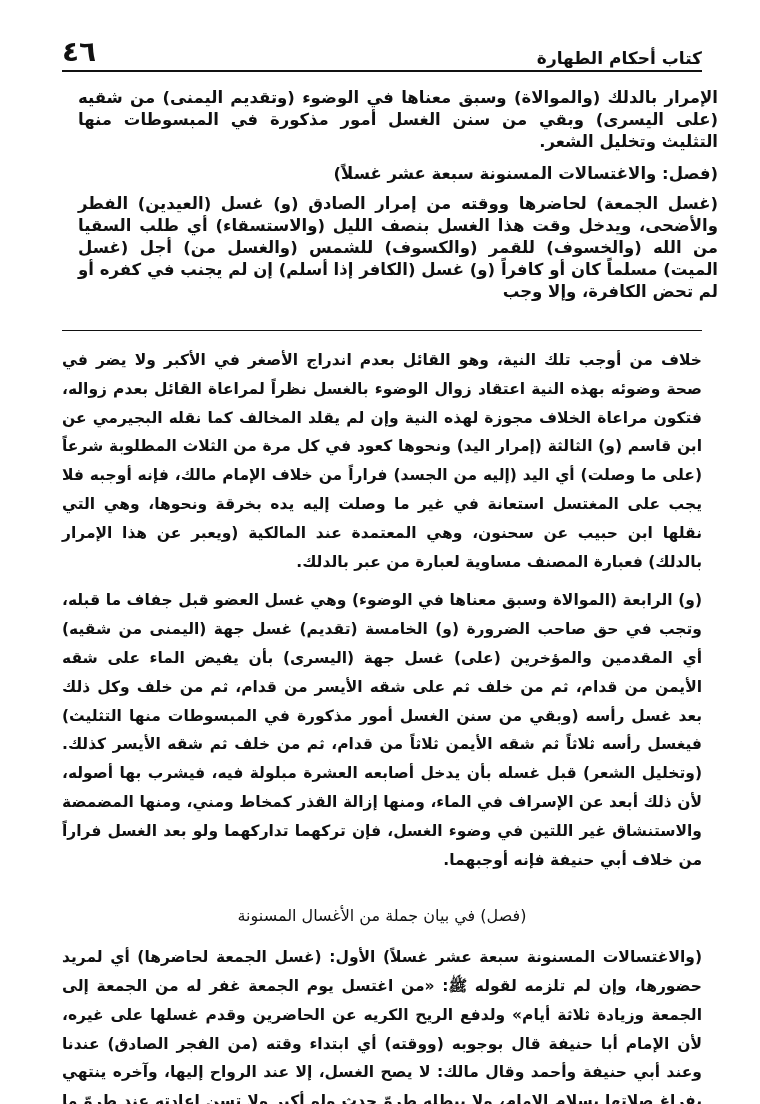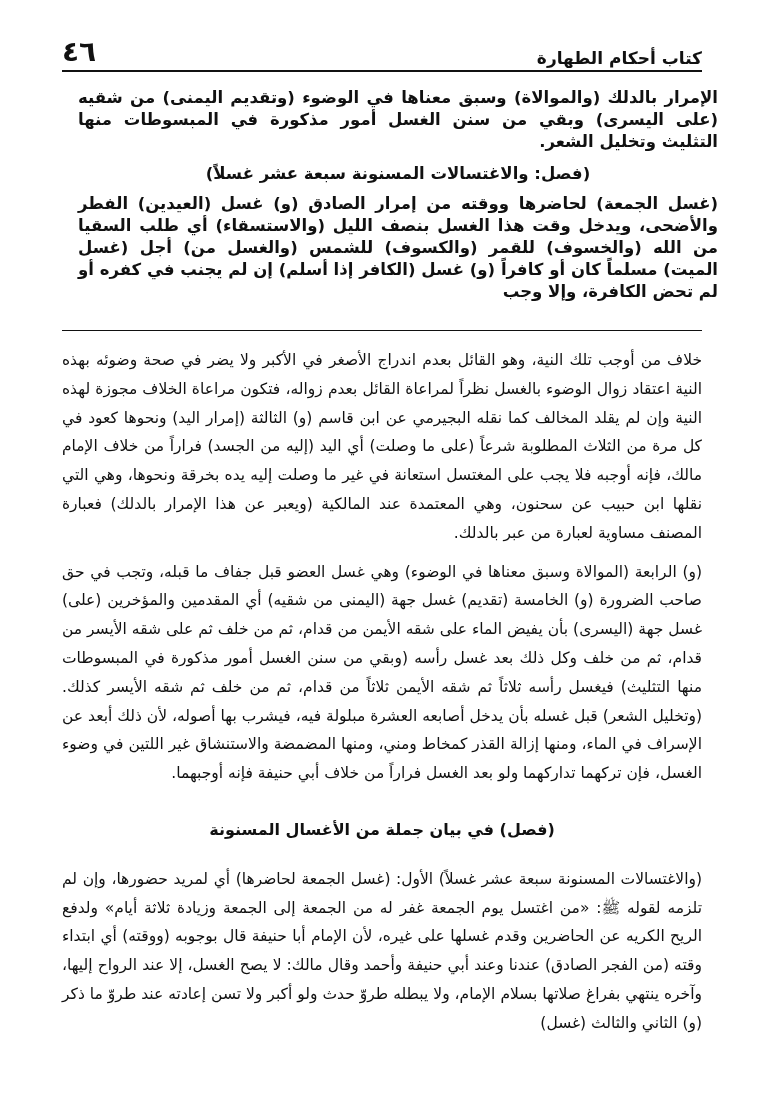--- a/index.html
+++ b/index.html
@@ -10,25 +10,25 @@
   .page { position: absolute; left: 62px; top: 0; width: 640px; direction: rtl; }
   .header {
     position: absolute; top: 38px; left: 0; width: 640px; height: 30px;
     display: flex; justify-content: space-between; align-items: flex-end;
   }
   .header .pnum { font-size: 28px; font-weight: bold; }
   .header .title { font-size: 17px; font-weight: bold; }
   .header-rule { position: absolute; top: 70px; left: 0; width: 640px; height: 0; border-top: 2px solid #111; }
   .main { position: absolute; top: 87px; left: 0; width: 640px; font-size: 16.5px; line-height: 22px; text-align: justify; margin-left: 16px; }
   .main p { margin: 0; }
-  .heading { text-align: center; font-weight: bold; font-size: 16.5px; margin: 10px 0 8px !important; }
+  .heading { font-weight: bold; font-size: 16.5px; margin: 10px 0 8px !important; }
   .footnote-rule { position: absolute; top: 330px; right: 0; width: 640px; height: 0; border-top: 1.5px solid #111; }
   .comment { position: absolute; top: 346px; left: 0; width: 640px; font-size: 15.5px; line-height: 28.8px; text-align: justify; }
-  .comment p { margin: 0; }
-  .comment .heading2 { text-align: center; font-weight: bold; font-size: 16px; margin: 28px 0 20px; }
+  .comment p { margin: 0; font-weight: bold; }
+  .comment .heading2 { text-align: center; font-weight: normal; font-size: 16px; margin: 28px 0 12px; }
   .para-gap { margin-top: 10px !important; }
 </style>
 </head>
 <body>
 
 <div class="page">
   <div class="header">
     <span class="title">كتاب أحكام الطهارة</span>
     <span class="pnum">٤٦</span>
   </div>

